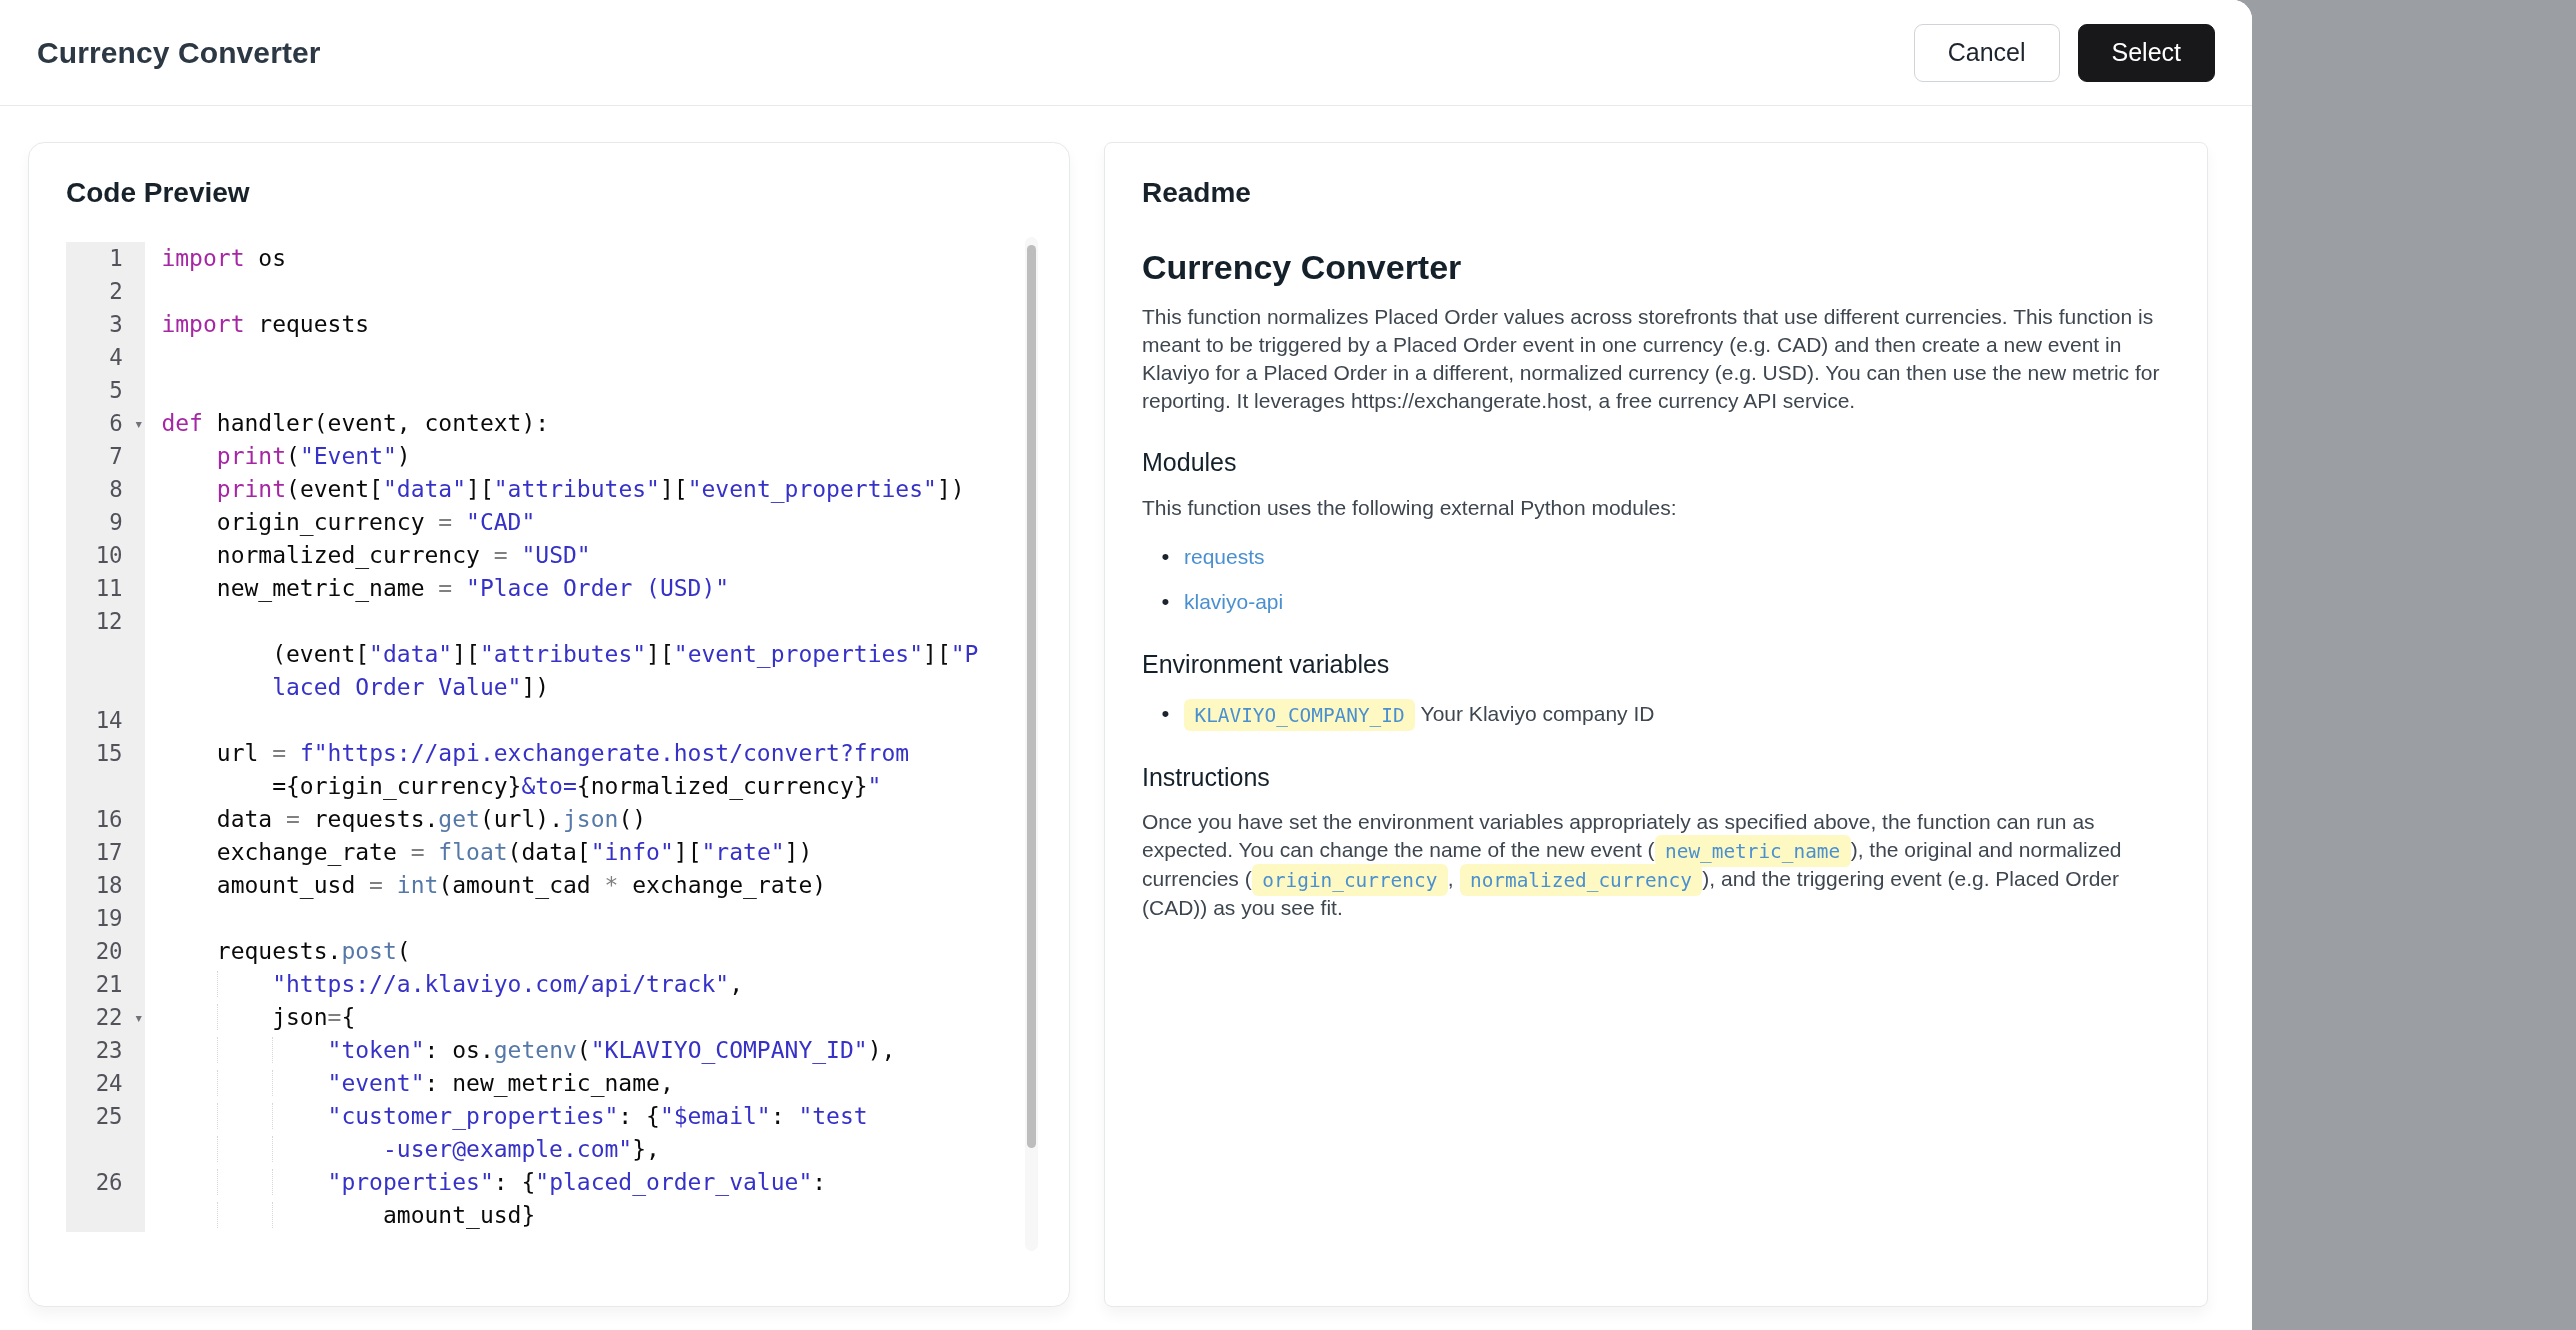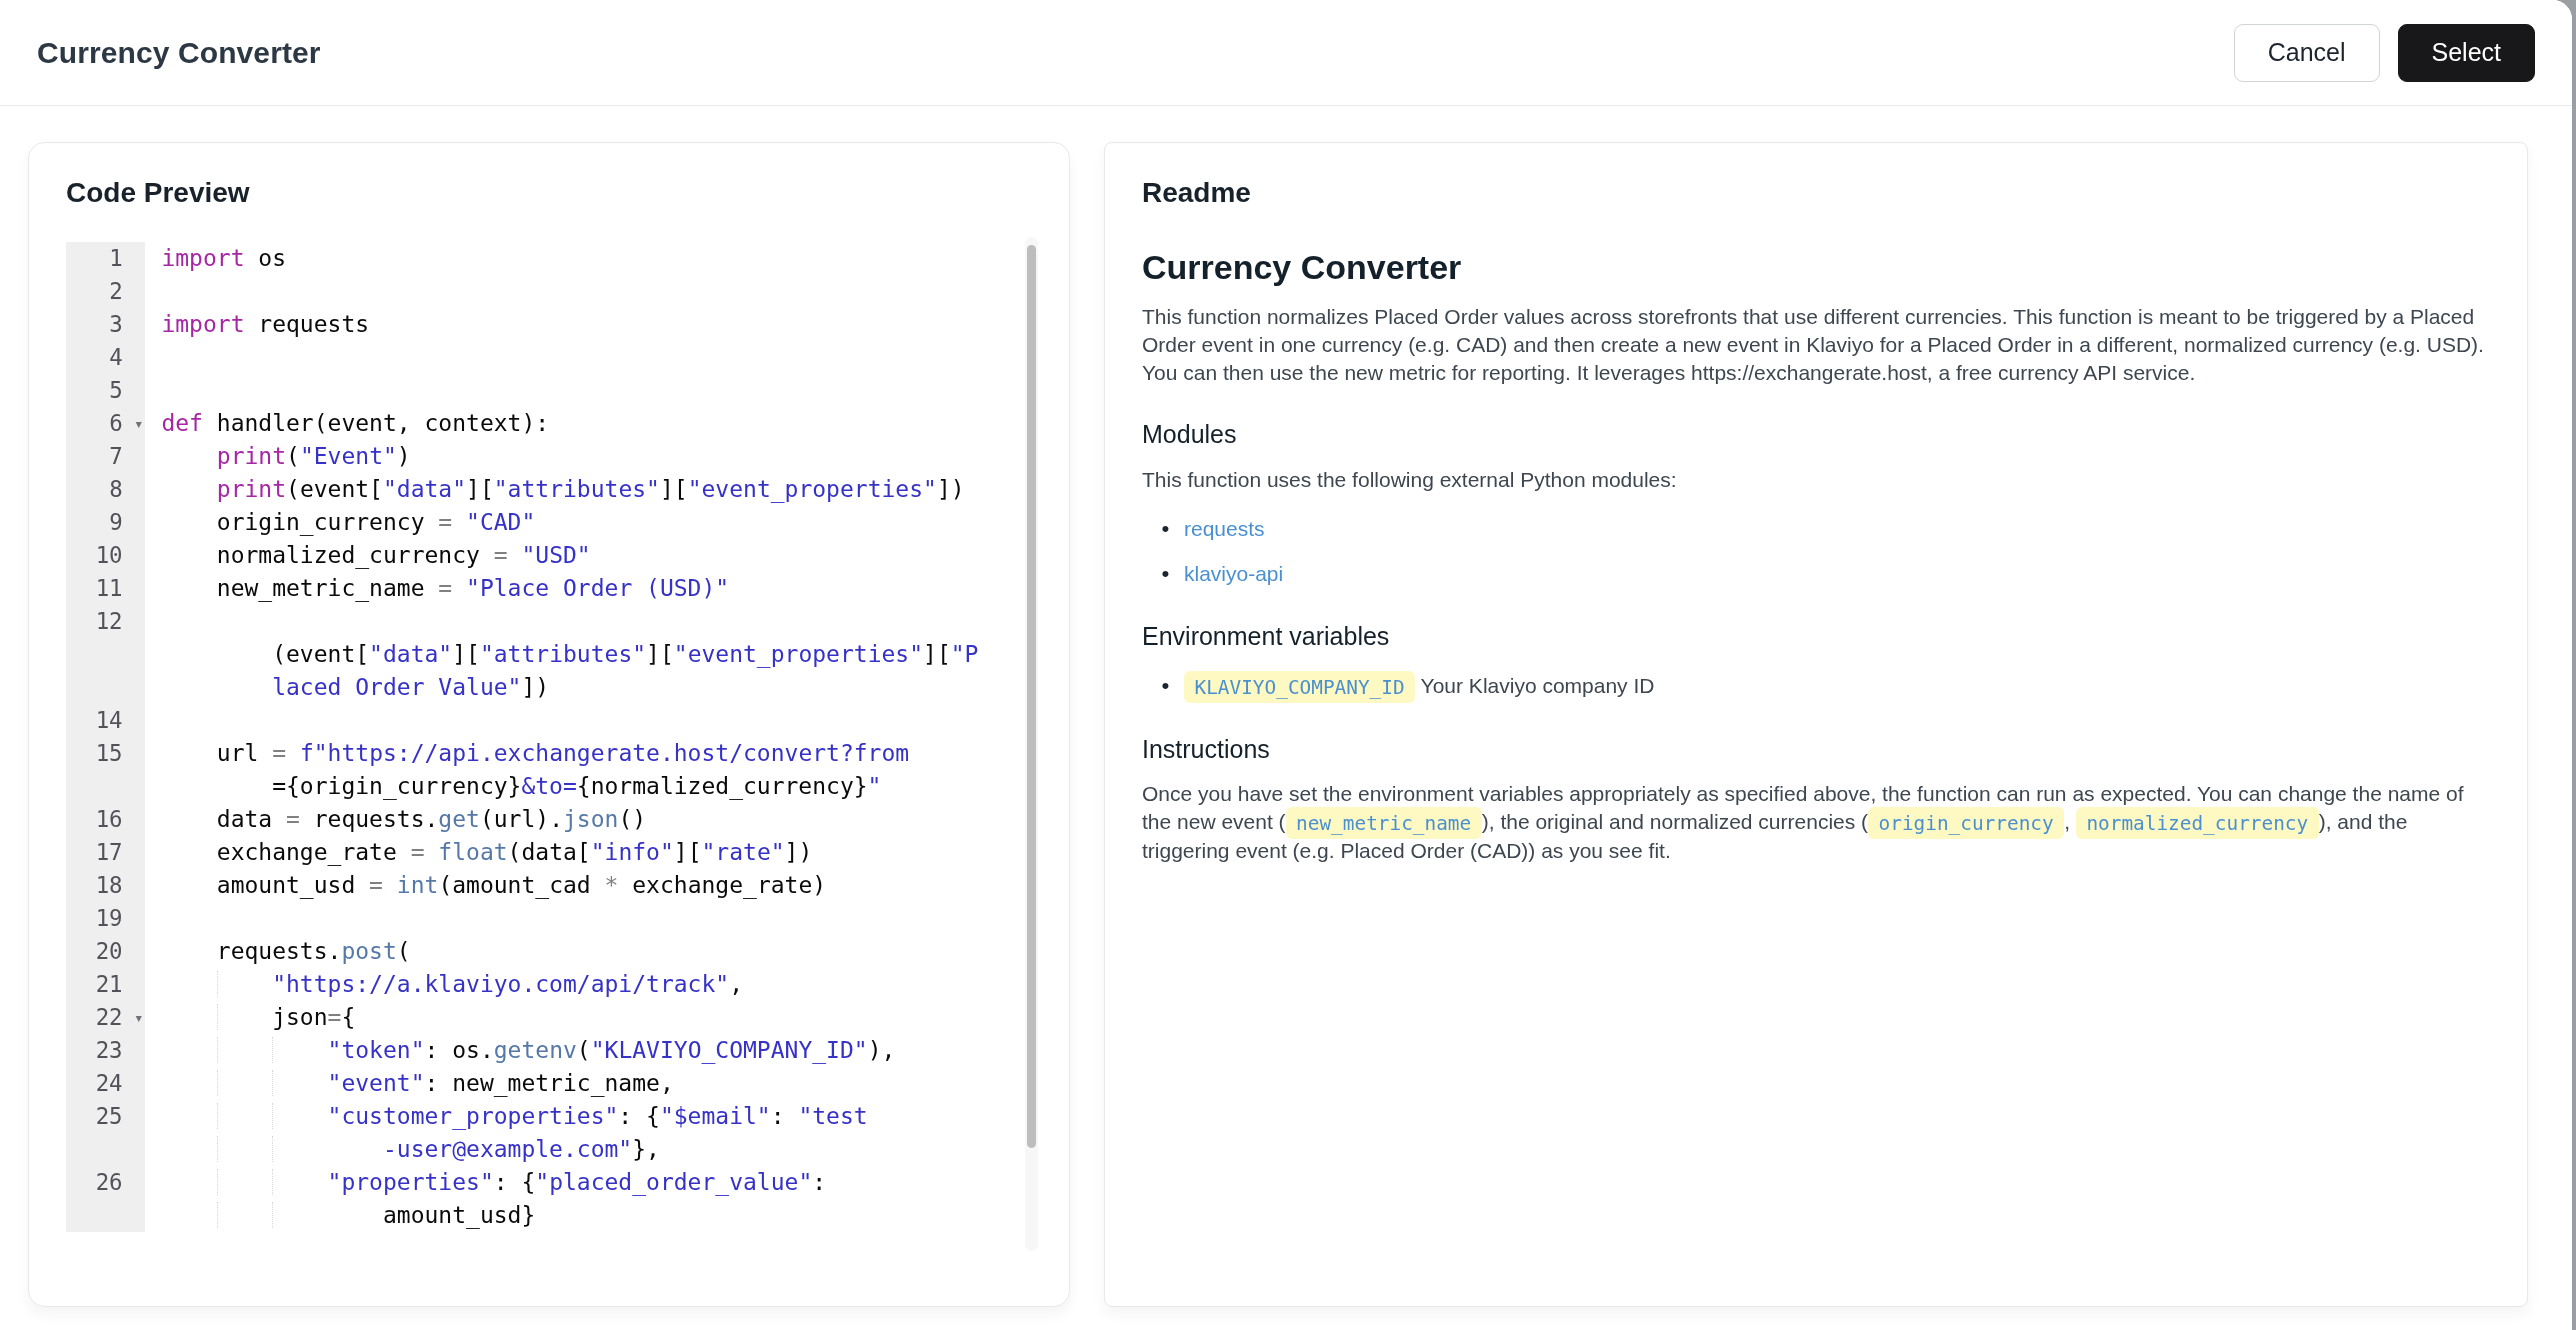--- a/index.html
+++ b/index.html
@@ -1,18 +1,18 @@
 <!DOCTYPE html>
 <html style="font-size:12px"><head>
 <meta charset="utf-8">
 <style>
   * { box-sizing: border-box; margin: 0; padding: 0; }
   html,body { width: 2576px; height: 1331px; overflow: hidden; }
   body { background: #9b9ea3; font-family: "Liberation Sans", sans-serif; }
-  .app { width: 2572px; height: 1331px; background: #ffffff; border-radius: 0 19.4px 0 0; overflow: hidden; }
+  .app { width: 2252px; height: 1331px; background: #ffffff; border-radius: 0 19.4px 0 0; overflow: hidden; }
 
   
   .topbar { height: 106px; display: flex; align-items: center; justify-content: space-between;
             padding: 0 37px; border-bottom: 1.5px solid #e8e9eb; background:#fff; }
   .topbar h1 { font-size: 30px; font-weight: 600; color: #2c3844; letter-spacing: 0.1px; }
   .actions { display: flex; gap: 18px; }
   .btn { font-family: "Liberation Sans", sans-serif; font-size: 25px; font-weight: 500;
          height: 58px; padding: 0 33px; border-radius: 9px; cursor: pointer; }
   .btn-cancel { background: #fff; color: #1c242e; border: 1.5px solid #d0d3d8; }
   .btn-select { background: #18181b; color: #fff; border: 1.5px solid #18181b; }

